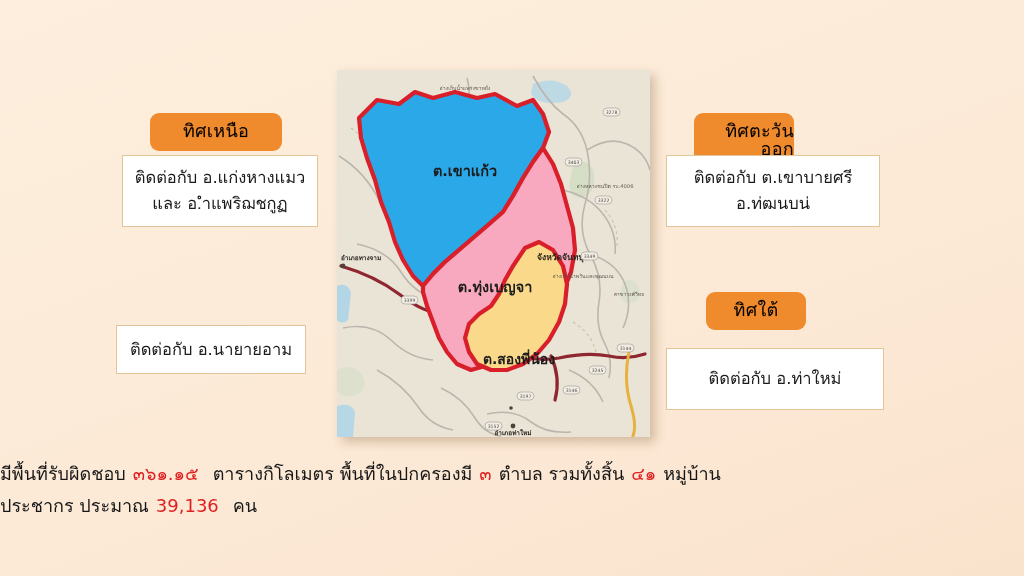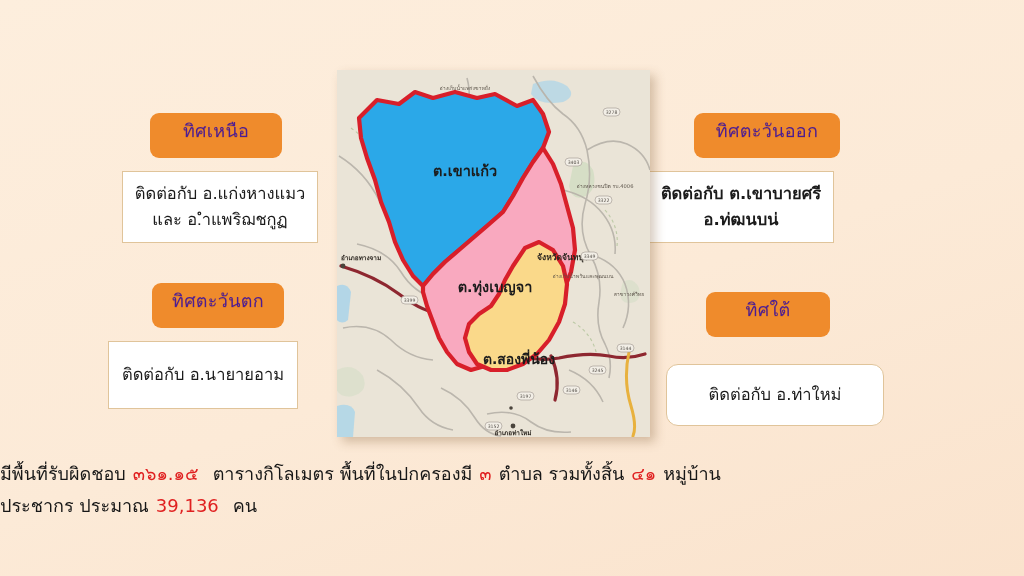--- a/index.html
+++ b/index.html
@@ -21,59 +21,58 @@
     position: absolute;
     inset: 0;
     background: linear-gradient(160deg, #fdeedd 0%, #fcead7 55%, #fae3cd 100%);
   }
 
   
   .pill {
     position: absolute;
     background: #ef8b2c;
     border-radius: 9px;
-    color: #4c1d95;
+    color: #000000;
     font-size: 18px;
     line-height: 1;
     text-align: center;
-    padding: 9px 0 18px 0;
+    padding: 9px 0 11px 0;
     letter-spacing: 0.3px;
     text-shadow: 0 1px 0 rgba(180,90,10,.25);
   }
 
   
   .infobox {
     position: absolute;
     background: #ffffff;
     border: 1px solid #e0c49a;
     color: #1b1b1b;
     font-size: 16.5px;
     line-height: 1.55;
     text-align: center;
     display: flex;
     flex-direction: column;
     align-items: center;
     justify-content: center;
     padding: 6px 8px;
-    margin-top: 16px;
   }
   .infobox .ln { display: block; white-space: nowrap; }
 
   
   #pill-north { left: 150px;  top: 113px; width: 132px; }
   #box-north  { left: 122px;  top: 155px; width: 196px; height: 72px; }
 
-  #pill-east  { left: 694px;  top: 113px; width: 146px; }
-  #box-east   { left: 648px;  top: 155px; width: 186px; height: 72px; font-weight: bold; }
+  #pill-east  { left: 694px;  top: 113px; width: 100px; text-align: right; }
+  #box-east   { left: 666px;  top: 155px; width: 214px; height: 72px; }
 
   #pill-west  { left: 152px;  top: 283px; width: 132px; }
-  #box-west   { left: 108px;  top: 325px; width: 190px; height: 68px; }
-
-  #pill-south { left: 706px;  top: 292px; width: 124px; }
-  #box-south  { left: 666px;  top: 348px; width: 218px; height: 62px; border-radius: 12px; }
+  #box-west   { left: 116px;  top: 325px; width: 190px; height: 49px; }
+
+  #pill-south { left: 706px;  top: 292px; width: 100px; }
+  #box-south  { left: 666px;  top: 348px; width: 218px; height: 62px; }
 
   
   .mapwrap {
     position: absolute;
     left: 337px; top: 70px;
     width: 313px; height: 367px;
     box-shadow: 5px 5px 10px rgba(120,80,40,.30);
     overflow: hidden;
     background: #efe9dd;
   }
@@ -103,21 +102,20 @@
     <span class="ln">ติดต่อกับ อ.แก่งหางแมว</span>
     <span class="ln">และ อ.ำแพริฌชกูฏ</span>
   </div>
 
   <div class="pill" id="pill-east">ทิศตะวันออก</div>
   <div class="infobox" id="box-east">
     <span class="ln">ติดต่อกับ ต.เขาบายศรี</span>
     <span class="ln">อ.ท่ฒนบน่</span>
   </div>
 
-  <div class="pill" id="pill-west">ทิศตะวันตก</div>
   <div class="infobox" id="box-west">
     <span class="ln">ติดต่อกับ อ.นายายอาม</span>
   </div>
 
   <div class="pill" id="pill-south">ทิศใต้</div>
   <div class="infobox" id="box-south">
     <span class="ln">ติดต่อกับ อ.ท่าใหม่</span>
   </div>
 
   <div class="mapwrap">

